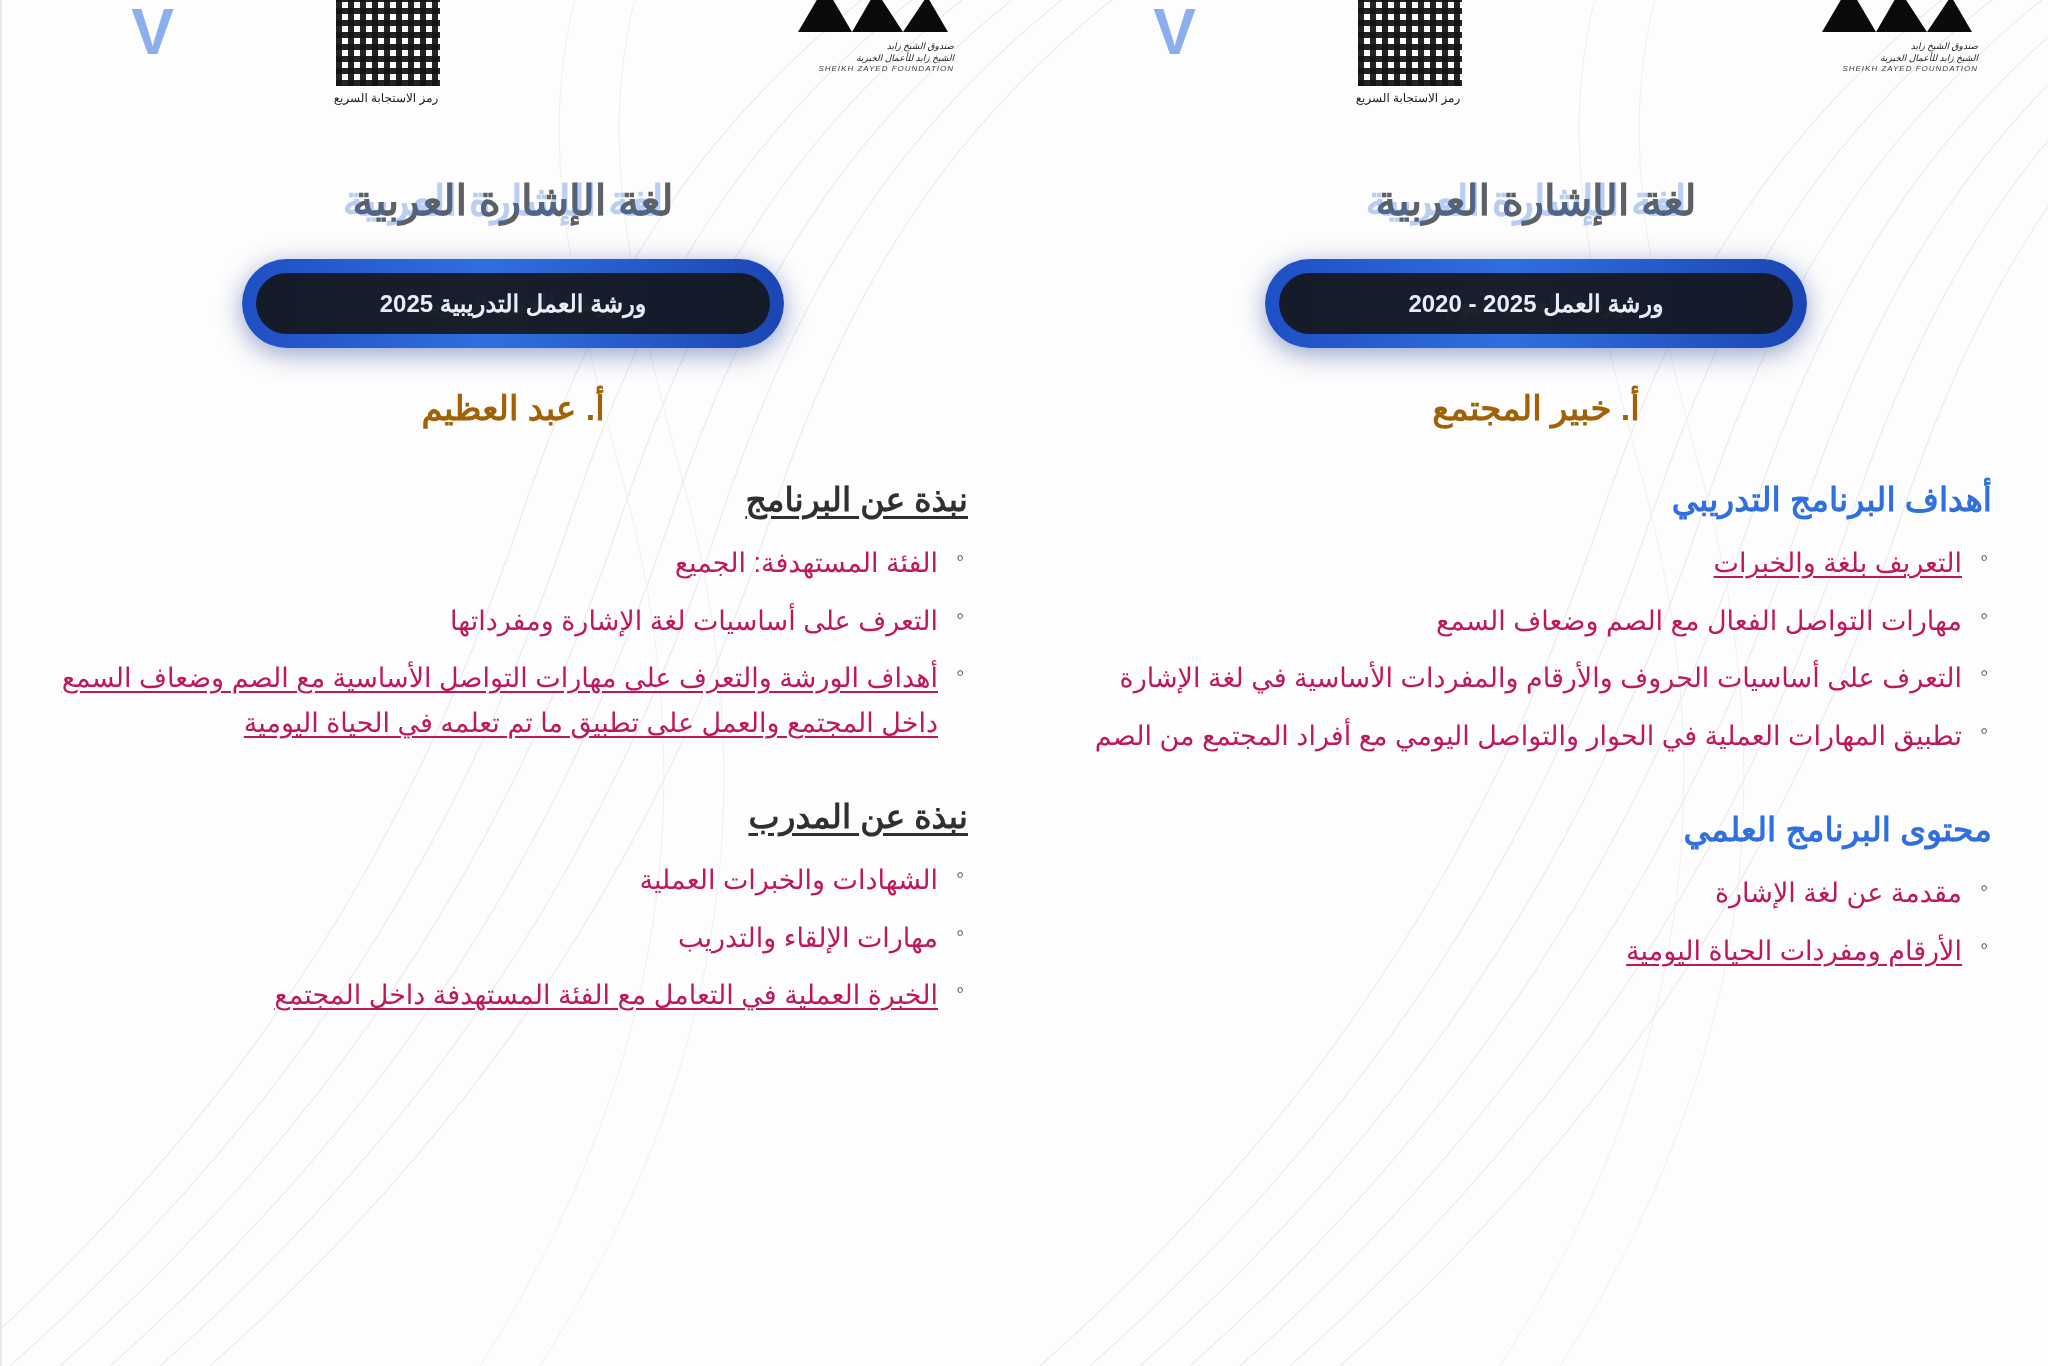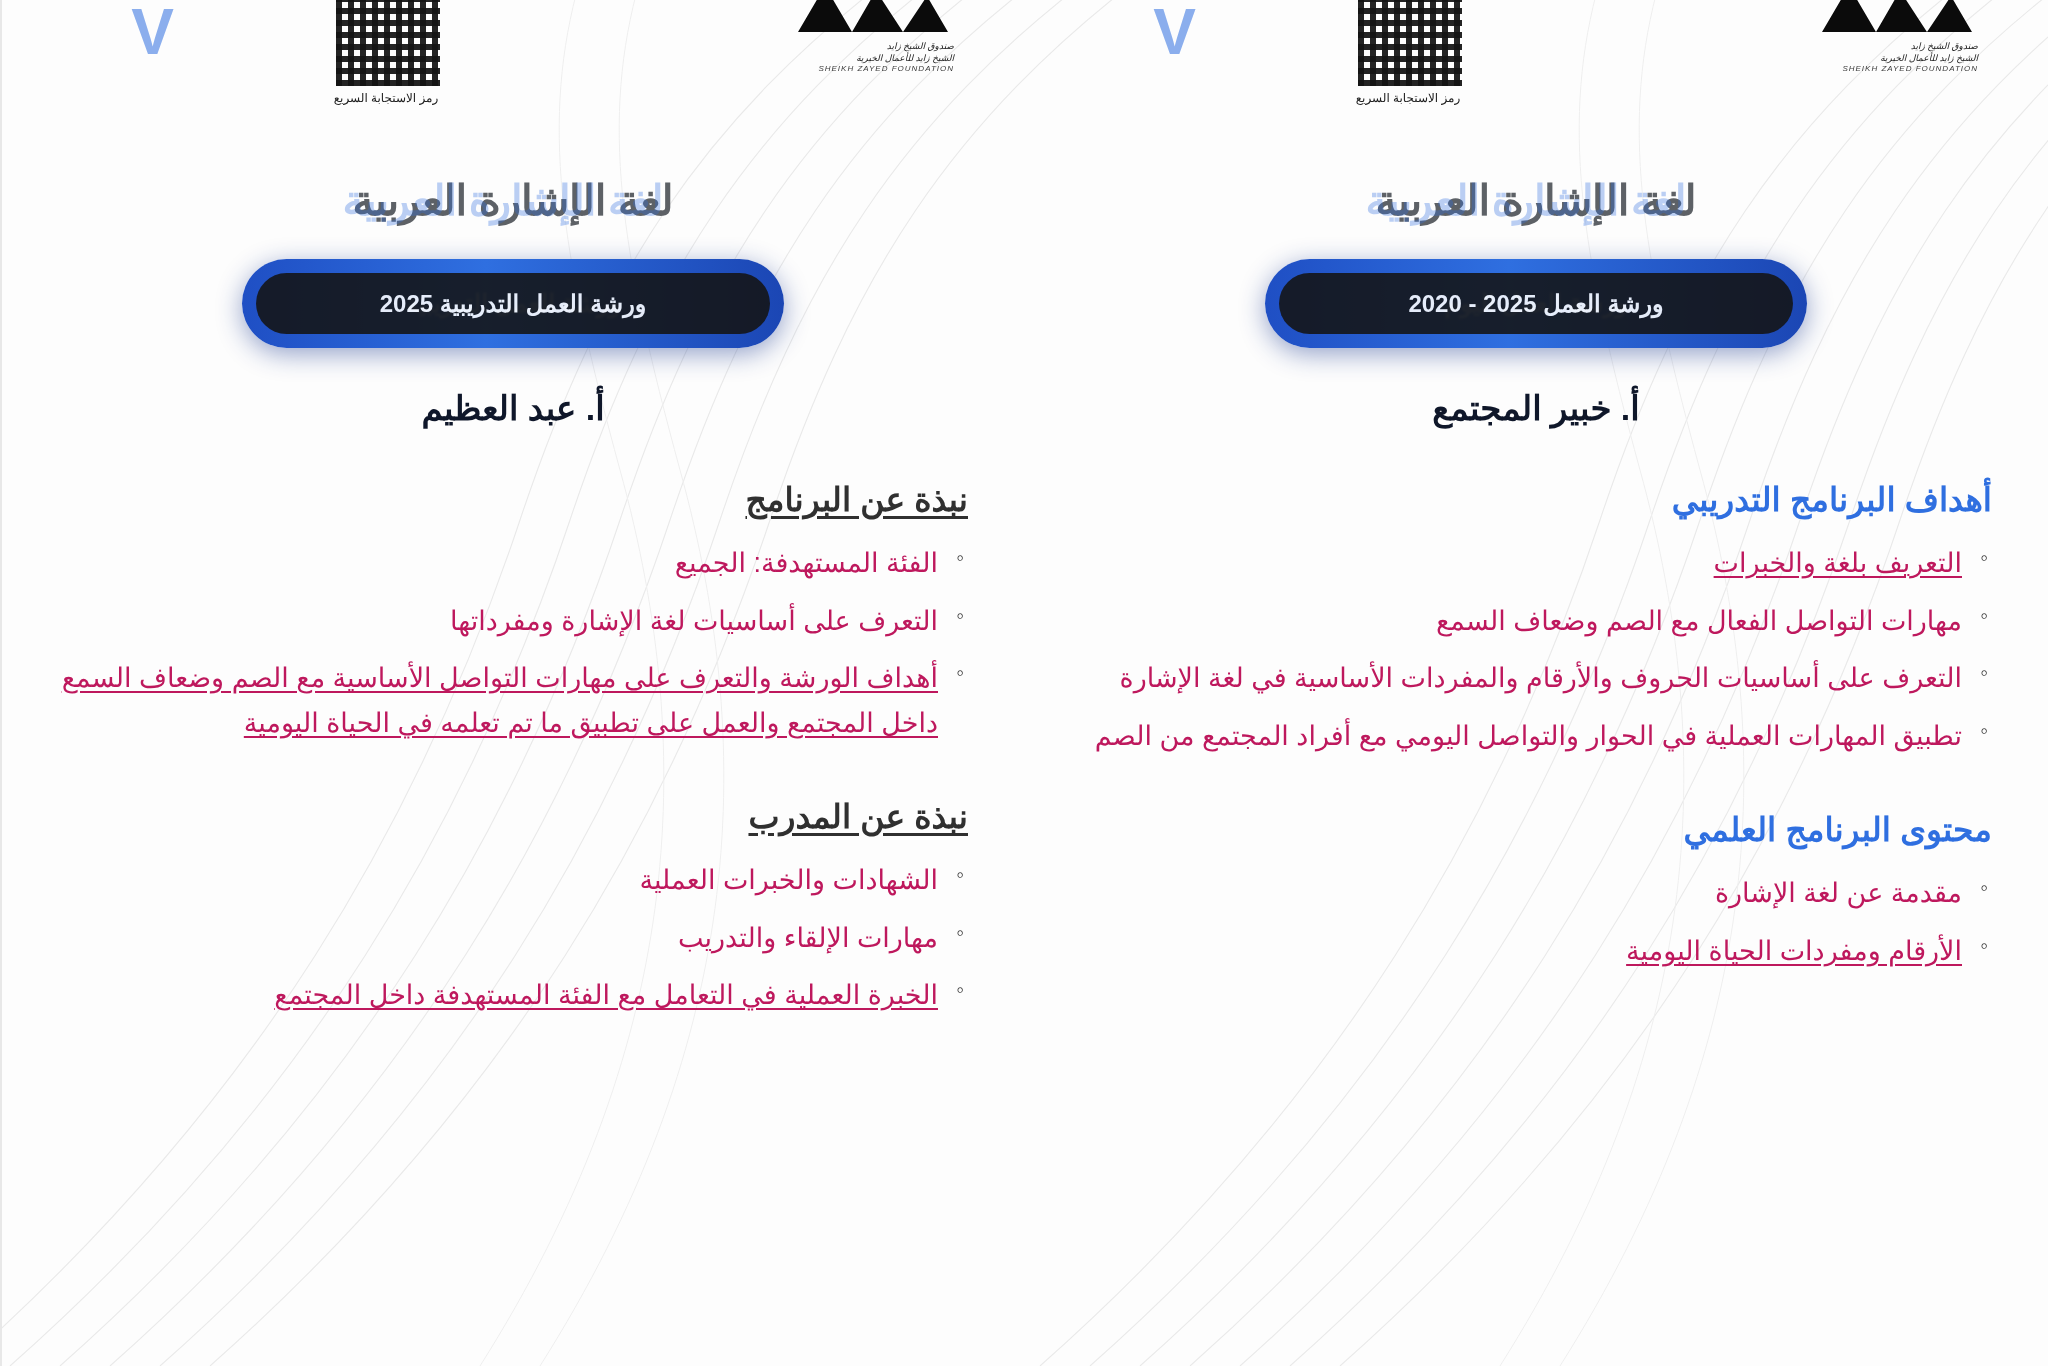--- a/index.html
+++ b/index.html
@@ -190,21 +190,21 @@
     opacity: .32;
     filter: blur(1px);
   }
 
   
   .presenter {
     margin-top: 40px;
     text-align: center;
     font-size: 34px;
     font-weight: 700;
-    color: #0f172a;
+    color: #a16207;
     filter: blur(.4px);
   }
 
   
   .section {
     margin-top: 52px;
     direction: rtl;
     text-align: right;
   }
   .section + .section {

